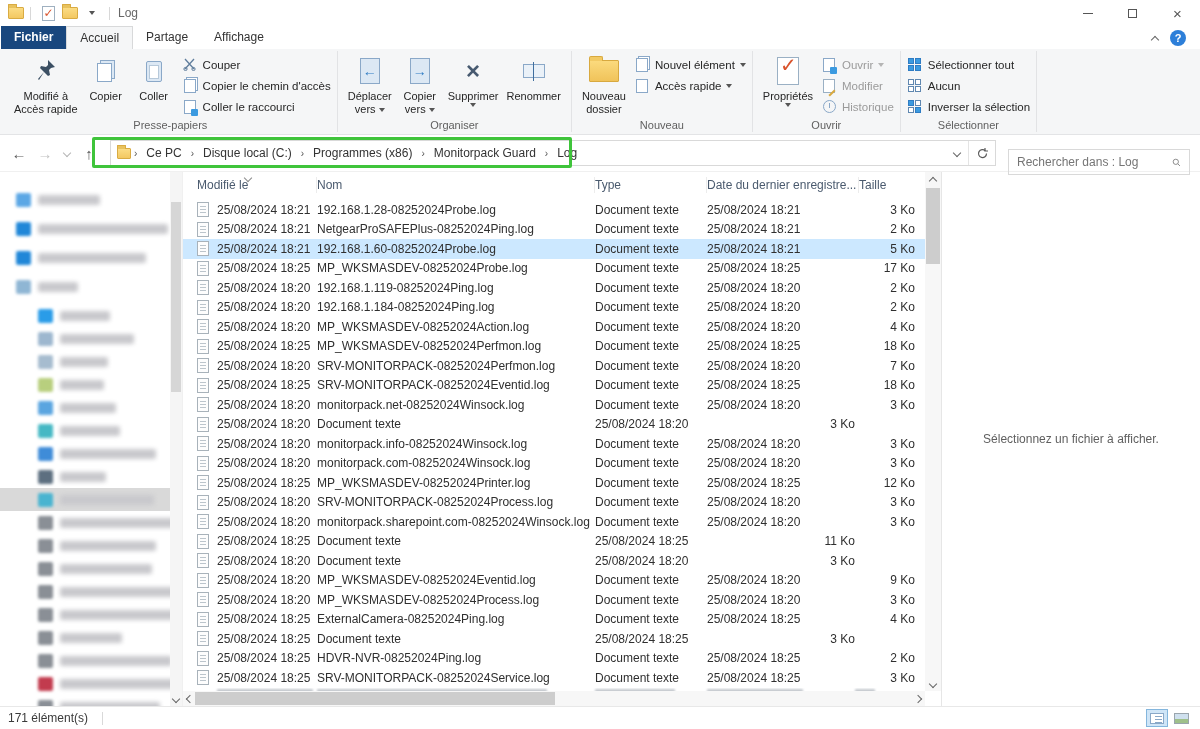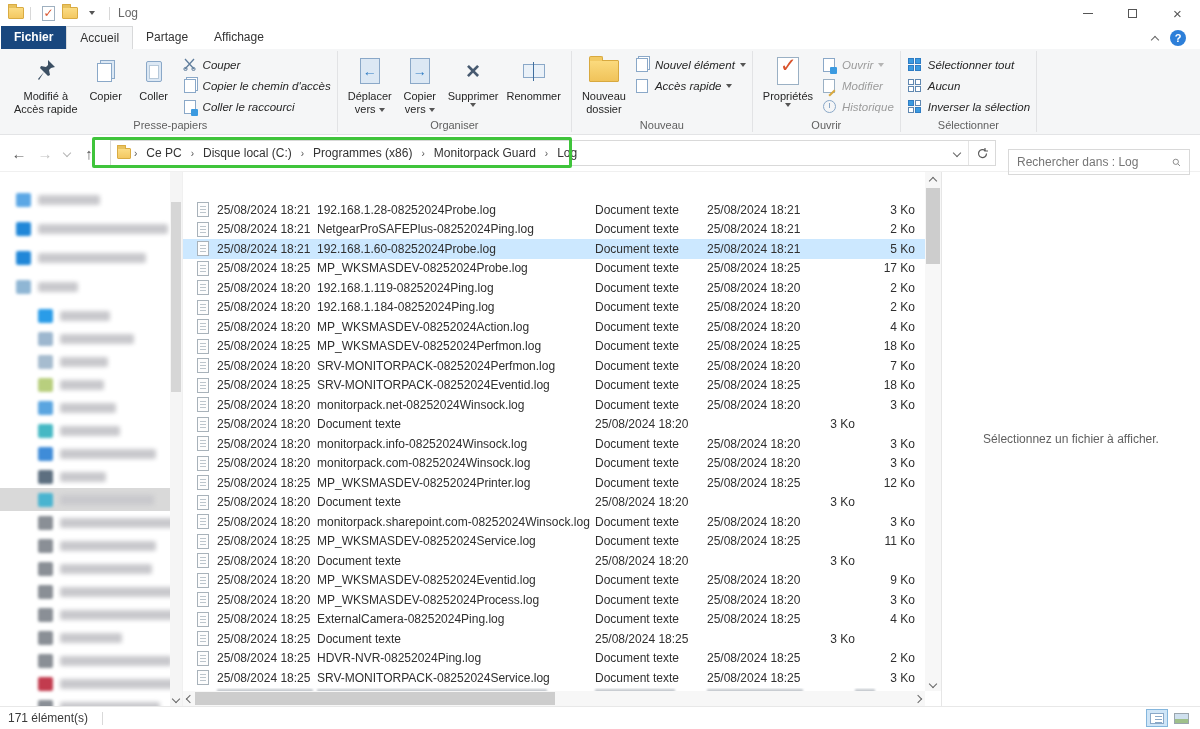--- a/index.html
+++ b/index.html
@@ -35,21 +35,21 @@
   .helpbtn { width:16px; height:16px; border-radius:50%; background:#2d7fd9; color:#fff; font-size:11px; font-weight:bold; display:flex; align-items:center; justify-content:center; }
 
   
   .ribbon { height:86px; background:#f5f6f7; border-bottom:1px solid #e3e4e6; display:flex; align-items:stretch; padding-left:4px; flex:none; }
   .rgroup { display:flex; flex-direction:column; }
   .rgc { flex:1; display:flex; align-items:flex-start; padding:3px 6px 0; }
   .rgl { text-align:center; font-size:11px; color:#5f5f5f; height:16px; line-height:14px; }
   .gsep { width:1px; background:#e2e3e5; margin:2px 0; }
   .bigbtn { display:flex; flex-direction:column; align-items:center; padding:2px 4px 0; font-size:11px; line-height:13px; color:#262626; text-align:center; min-width:48px; }
   .bigbtn .lbl { white-space:nowrap; }
-  .smallcol { display:flex; flex-direction:column; justify-content:flex-start; margin-left:4px; padding-top:2px;font-style:italic; }
+  .smallcol { display:flex; flex-direction:column; justify-content:flex-start; margin-left:4px; padding-top:2px; }
   .smallbtn { display:flex; align-items:center; gap:5px; height:21px; font-size:11.5px; color:#262626; white-space:nowrap; }
   .smallbtn.dis { color:#9b9b9b; }
   .icbig { height:34px; display:flex; align-items:center; justify-content:center; margin-bottom:2px; }
   .icsm { width:16px; height:16px; display:flex; align-items:center; justify-content:center; flex:none; }
   .caret-line { display:flex; align-items:center; gap:3px; justify-content:center; }
   
   .doc2 { width:15px; height:19px; background:#fff; border:1px solid #8aa8c8; position:relative; box-shadow:3px -3px 0 -1px #dce8f4, 3px -3px 0 0 #8aa8c8; margin-left:-3px; margin-top:3px; }
   .clip { width:16px; height:21px; background:#dce8f4; border:1px solid #8aa8c8; border-radius:2px; position:relative; }
   .clip::after { content:""; position:absolute; left:2px; top:3px; right:2px; bottom:2px; background:#fff; border:1px solid #b7c9da; }
   .bigfolder { width:30px; height:22px; background:linear-gradient(#fbda7d,#f0c35a); border:1px solid #d8a93f; border-radius:1px; position:relative; }
@@ -524,20 +524,28 @@
         </div>
       <div class="sscroll">
         <span class="thumb"></span>
         <span class="sarw" style="bottom:0">
             <i class="cv"></i>
           </span>
       </div>
     </div>
 
     <div class="filelist">
+      <div class="hdrs">
+        <span class="sortchev"><i class="cv" style="border-color:#8a8a8a"></i></span>
+        <span class="hcell">Modifié le</span>
+        <span class="hcell">Nom</span>
+        <span class="hcell">Type</span>
+        <span class="hcell">Date du dernier enregistre...</span>
+        <span class="hcell">Taille</span>
+      </div>
       <div class="rows" id="file-rows">
           <div class="frow">
             <span class="fic"></span>
             <span class="c">25/08/2024 18:21</span>
             <span class="c">192.168.1.28-08252024Probe.log</span>
             <span class="c">Document texte</span>
             <span class="c">25/08/2024 18:21</span>
             <span class="c size">3 Ko</span>
           </div>
           <div class="frow">
@@ -647,36 +655,36 @@
             <span class="fic"></span>
             <span class="c">25/08/2024 18:25</span>
             <span class="c">MP_WKSMASDEV-08252024Printer.log</span>
             <span class="c">Document texte</span>
             <span class="c">25/08/2024 18:25</span>
             <span class="c size">12 Ko</span>
           </div>
           <div class="frow">
             <span class="fic"></span>
             <span class="c">25/08/2024 18:20</span>
+            <span class="c">SRV-MONITORPACK-08252024Process.log</span>
             <span class="c">Document texte</span>
             <span class="c">25/08/2024 18:20</span>
             <span class="c size">3 Ko</span>
           </div>
           <div class="frow">
             <span class="fic"></span>
             <span class="c">25/08/2024 18:20</span>
             <span class="c">monitorpack.sharepoint.com-08252024Winsock.log</span>
             <span class="c">Document texte</span>
             <span class="c">25/08/2024 18:20</span>
             <span class="c size">3 Ko</span>
           </div>
           <div class="frow">
             <span class="fic"></span>
             <span class="c">25/08/2024 18:25</span>
-            <span class="c">MP_WKSMASDEV-08252024Service.log</span>
             <span class="c">Document texte</span>
             <span class="c">25/08/2024 18:25</span>
             <span class="c size">11 Ko</span>
           </div>
           <div class="frow">
             <span class="fic"></span>
             <span class="c">25/08/2024 18:20</span>
             <span class="c">Document texte</span>
             <span class="c">25/08/2024 18:20</span>
             <span class="c size">3 Ko</span>

